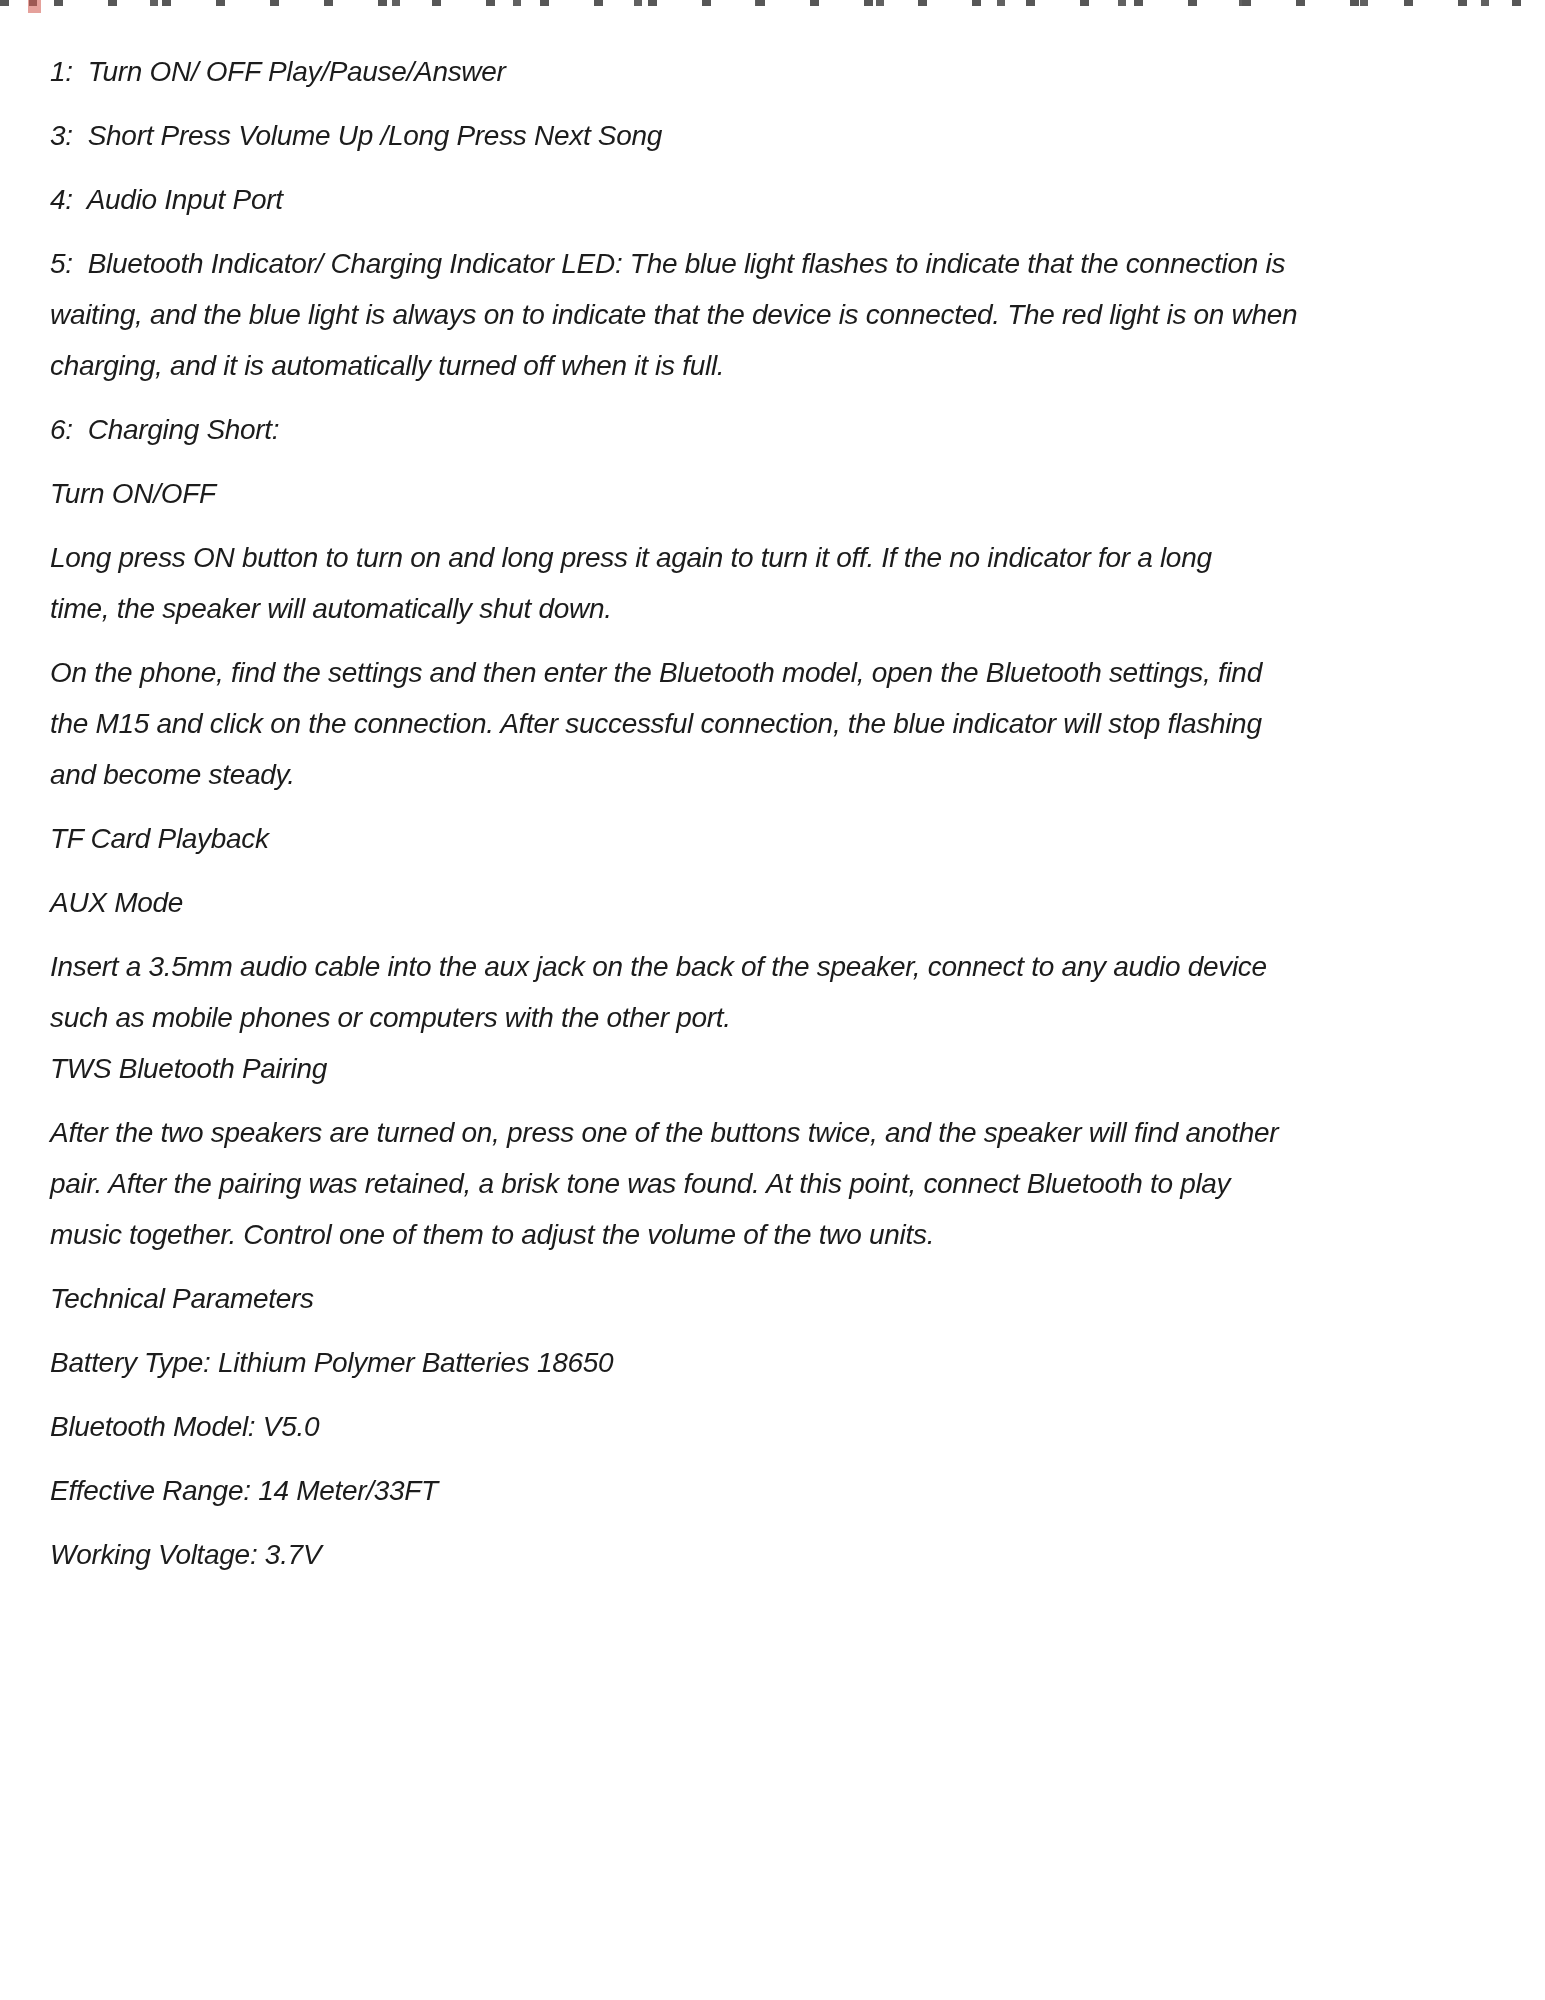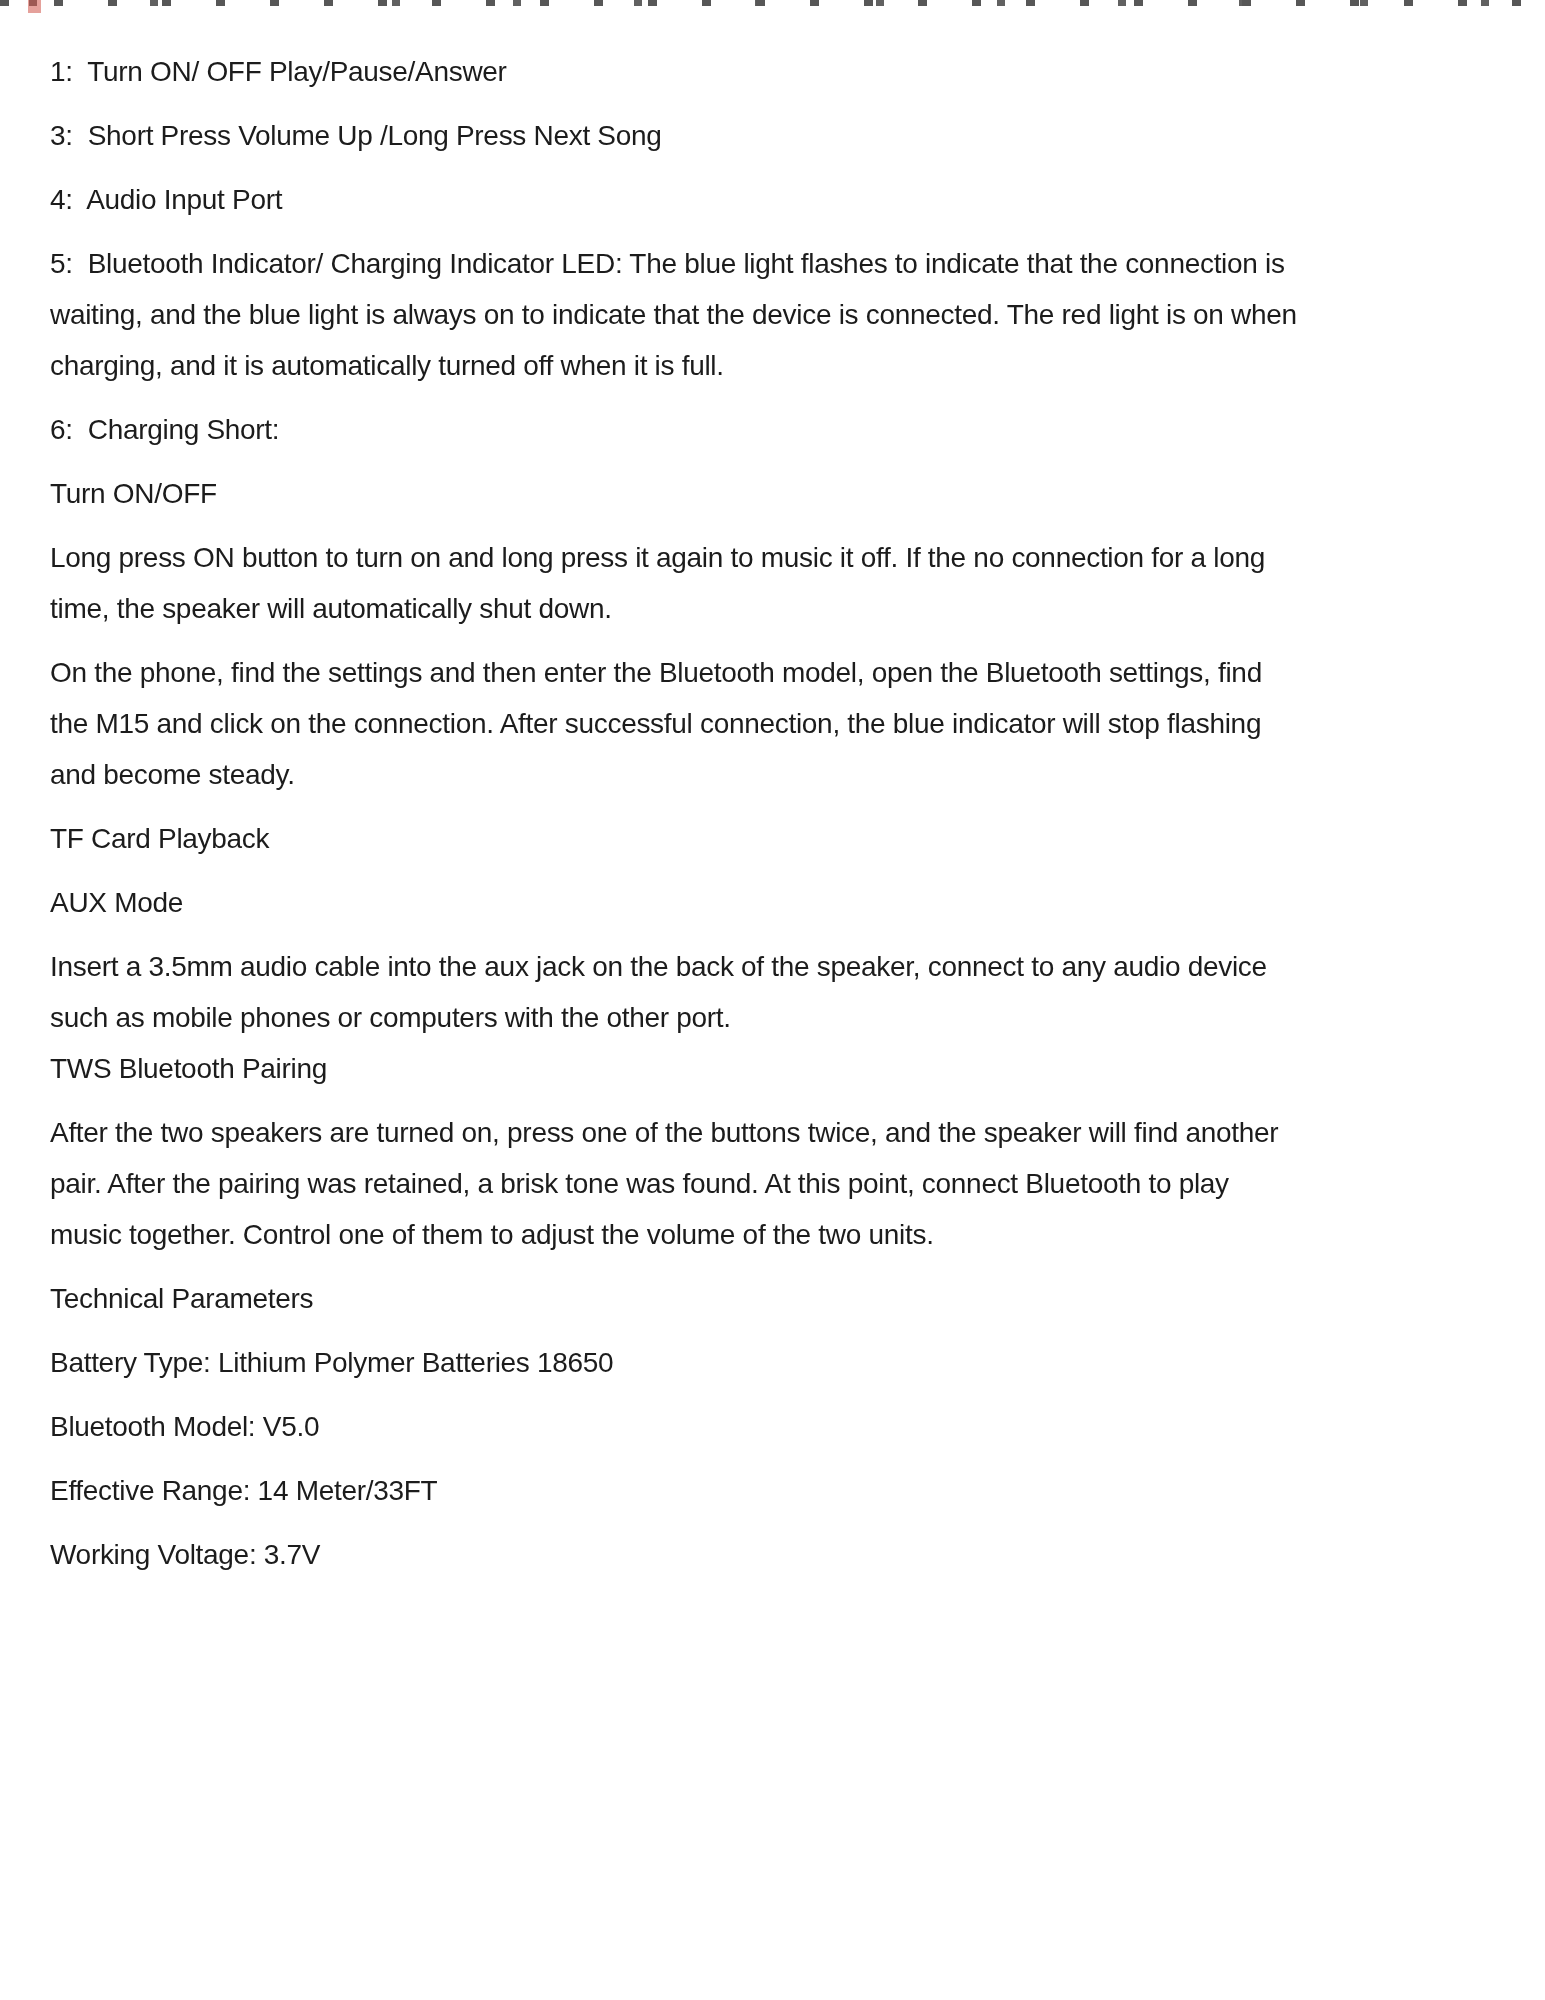--- a/index.html
+++ b/index.html
@@ -1,21 +1,21 @@
 <!DOCTYPE html>
 <html><head>
 <meta charset="utf-8">
 <style>
   html,body{margin:0;padding:0;background:#ffffff;}
   body{width:1545px;height:2000px;overflow:hidden;}
   .page{
     position:relative;width:1545px;height:2000px;background:#ffffff;
     font-family:"Liberation Sans", sans-serif;color:#1c1c1c;
   }
-  .content{position:absolute;top:46px;left:50px;right:42px;}
+  .content{position:absolute;top:46px;left:50px;right:42px;font-style:italic;}
   .content p{
     margin:13px 0 0 0;
     font-size:28px;
     line-height:51px;
     letter-spacing:-0.3px;
     white-space:pre-wrap;
     color:#1c1c1c;
   }
   .content p:first-child{margin-top:0;}
   .content p.tight{margin-top:0;}
@@ -40,21 +40,21 @@
   <div class="red-mark" style="background: rgb(207, 84, 73);"></div>
   <main class="content" id="content">
       <p class="item">1:  Turn ON/ OFF Play/Pause/Answer</p>
       <p class="item">3:  Short Press Volume Up /Long Press Next Song</p>
       <p class="item">4:  Audio Input Port</p>
       <p class="item">5:  Bluetooth Indicator/ Charging Indicator LED: The blue light flashes to indicate that the connection is
 waiting, and the blue light is always on to indicate that the device is connected. The red light is on when
 charging, and it is automatically turned off when it is full.</p>
       <p class="item">6:  Charging Short:</p>
       <p class="heading">Turn ON/OFF</p>
-      <p class="para">Long press ON button to turn on and long press it again to music it off. If the no connection for a long
+      <p class="para">Long press ON button to turn on and long press it again to turn it off. If the no indicator for a long
 time, the speaker will automatically shut down.</p>
       <p class="para">On the phone, find the settings and then enter the Bluetooth model, open the Bluetooth settings, find
 the M15 and click on the connection. After successful connection, the blue indicator will stop flashing
 and become steady.</p>
       <p class="heading">TF Card Playback</p>
       <p class="heading">AUX Mode</p>
       <p class="para">Insert a 3.5mm audio cable into the aux jack on the back of the speaker, connect to any audio device
 such as mobile phones or computers with the other port.</p>
       <p class="heading tight">TWS Bluetooth Pairing</p>
       <p class="para">After the two speakers are turned on, press one of the buttons twice, and the speaker will find another

